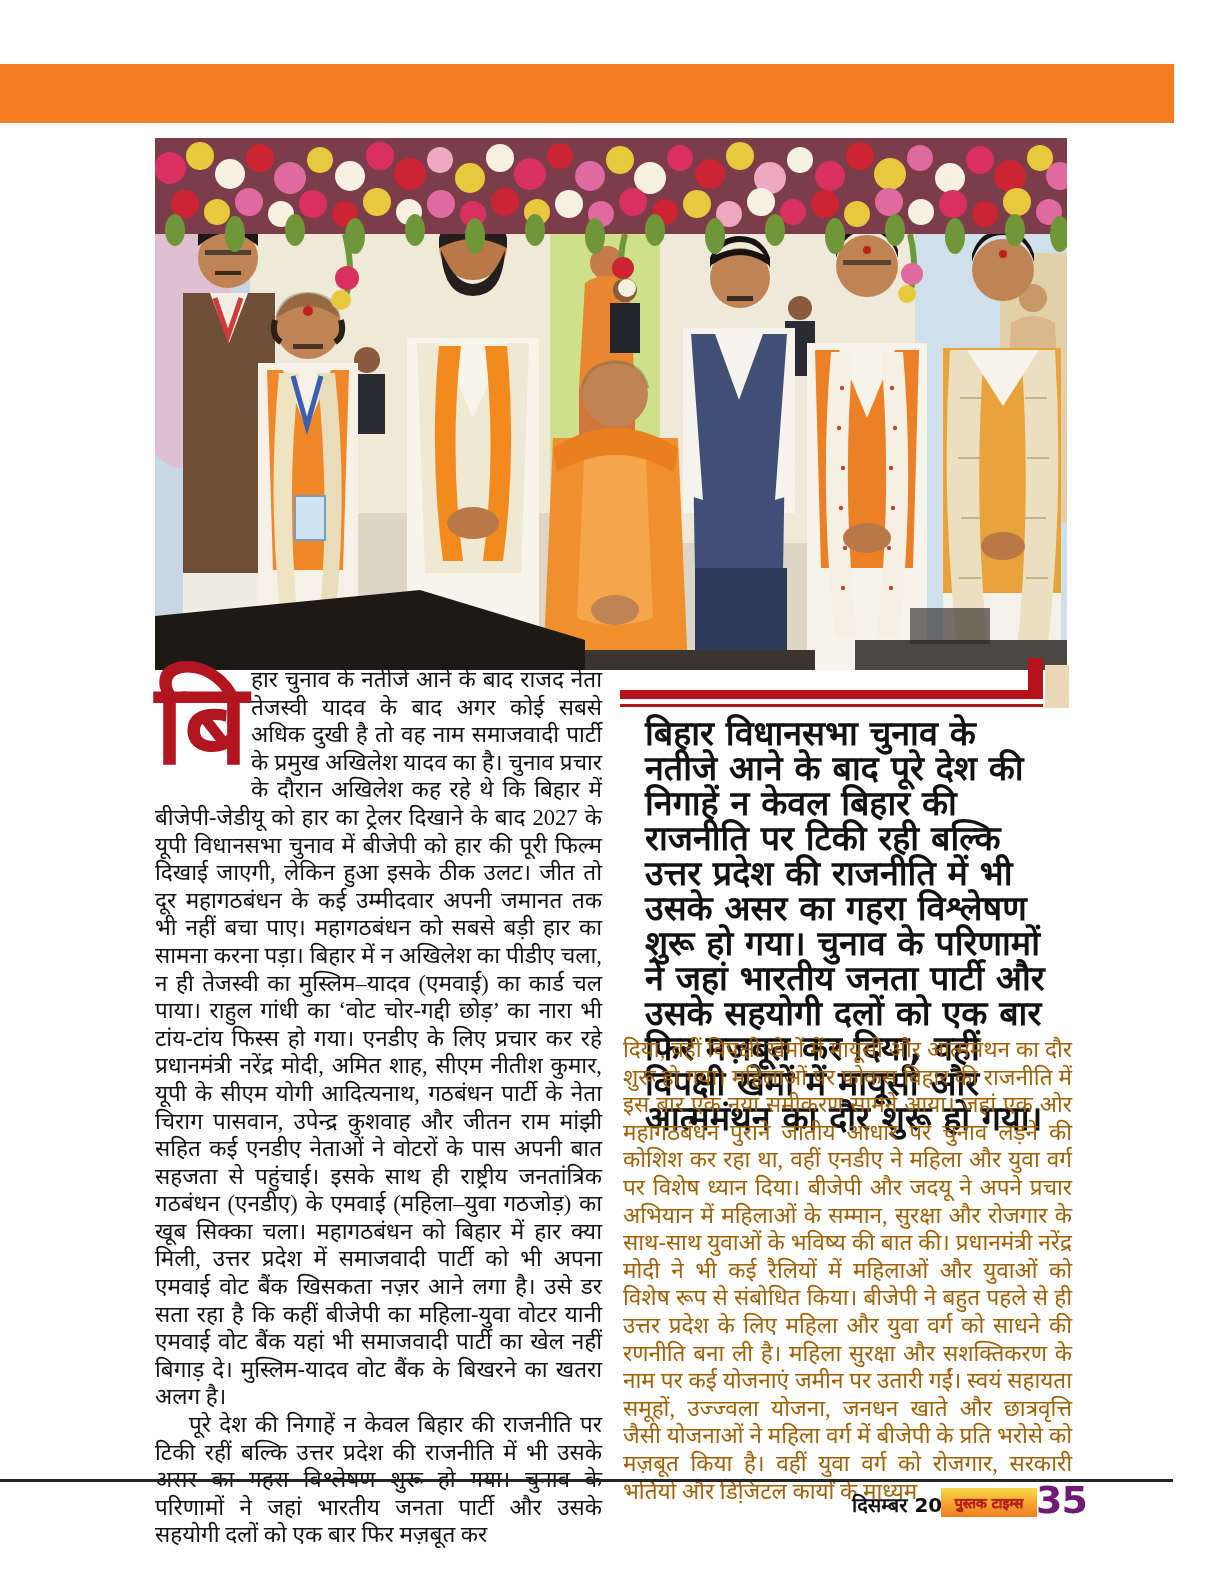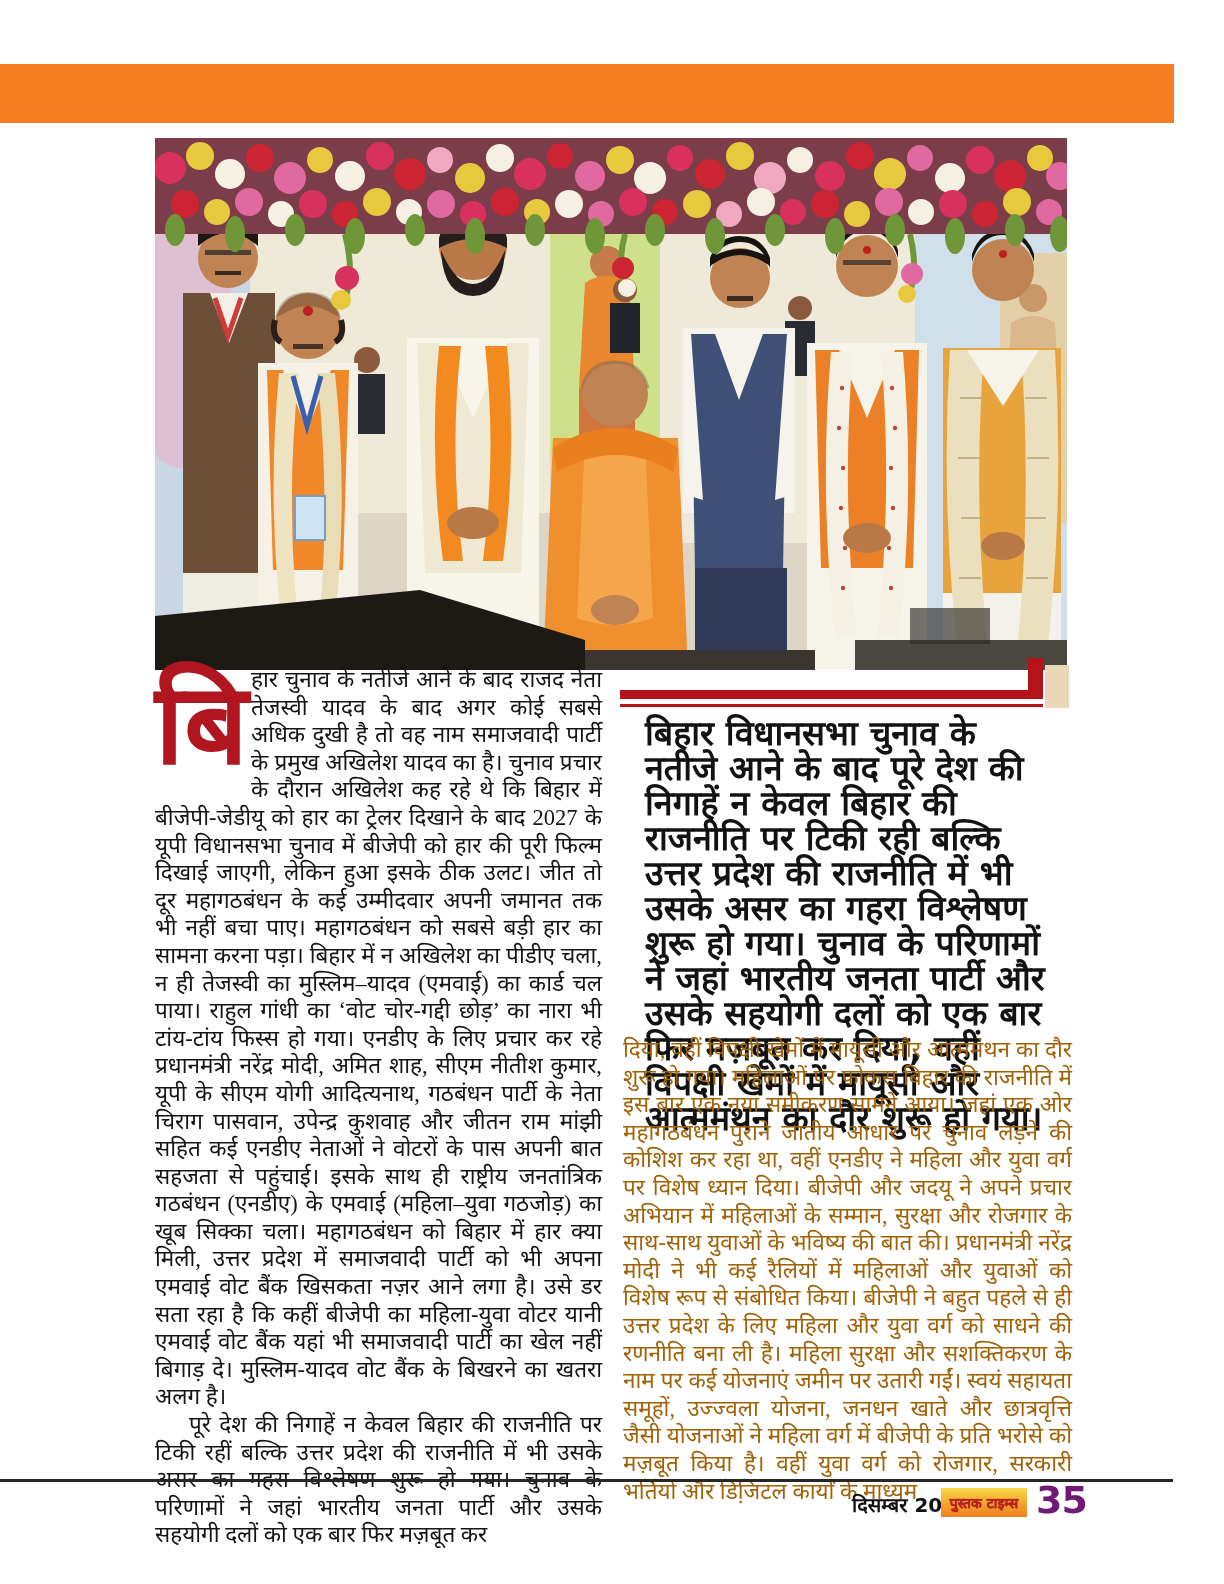--- a/index.html
+++ b/index.html
@@ -25,21 +25,21 @@
            font-size:112px;line-height:104px;font-weight:700;color:#b11620;
            font-family:"DejaVu Sans",sans-serif;}
   
   .pull-quote{position:absolute;left:645px;top:716px;width:402px;color:#121212;
               font-family:"DejaVu Sans","Liberation Sans",sans-serif;
               font-size:34px;line-height:35px;font-weight:600;text-align:left;}
   
   .footer-rule{position:absolute;left:0;top:1479px;width:1173px;height:3px;background:#262626;}
   .footer-date{position:absolute;left:852px;top:1491px;font-family:"DejaVu Sans",sans-serif;
                font-size:20px;font-weight:700;color:#111;}
-  .footer-logo{position:absolute;left:941px;top:1488px;width:86px;height:29px;
+  .footer-logo{position:absolute;left:941px;top:1488px;width:96px;height:29px;
                background:linear-gradient(180deg,#f9d94a 0%,#f3a42c 55%,#f07f22 100%);
                color:#c01f1f;font-family:"DejaVu Sans",sans-serif;font-size:14px;font-weight:800;
                display:flex;align-items:center;justify-content:center;white-space:nowrap;
                text-shadow:0 0 1px #7e0d0d;}
   .footer-num{position:absolute;left:1036px;top:1478px;font-family:"DejaVu Sans",sans-serif;
               font-size:38px;font-weight:800;color:#701a75;letter-spacing:-1px;}
 </style>
 </head>
 <body>
 

